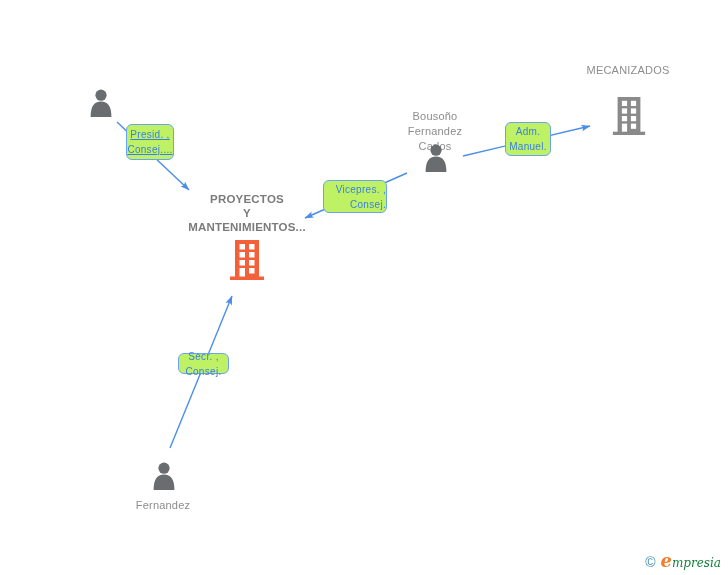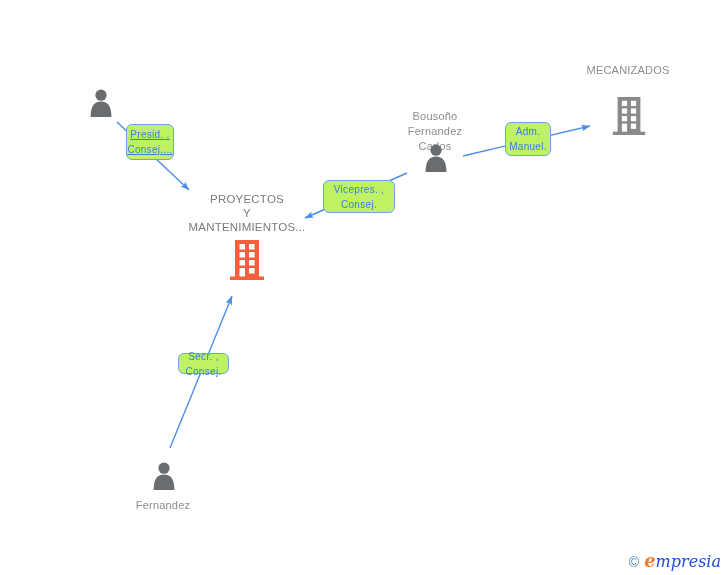--- a/index.html
+++ b/index.html
@@ -18,21 +18,21 @@
   .nlabel {
     position: absolute;
     text-align: center;
     color: #8d8d8d;
     font-size: 11px;
     line-height: 15px;
     letter-spacing: 0.2px;
   }
   .nlabel.main {
     color: #7b7b7b;
-    font-weight: normal;
+    font-weight: bold;
     font-size: 11.5px;
     line-height: 14px;
   }
   #lbl-granda      { left: 29px;  top: 48px;  width: 140px; }
   #lbl-bousono     { left: 365px; top: 89px;  width: 140px; margin-top: 20px; }
   #lbl-mecanizados { left: 553px; top: 63px;  width: 150px; }
   #lbl-proyectos   { left: 167px; top: 192px; width: 160px; }
   #lbl-gonzalez    { left: 93px;  top: 498px; width: 140px; }
 
   .icon { position: absolute; display: block; }
@@ -53,42 +53,42 @@
     color: #3b7fe0;
     font-size: 10px;
     display: flex;
     flex-direction: column;
     align-items: center;
     justify-content: center;
     line-height: 15px;
     letter-spacing: 0.3px;
   }
   #ebox-presid   { left: 126px; top: 124px; width: 48px; height: 36px; text-decoration: underline; }
-  #ebox-vicepres { left: 323px; top: 180px; width: 72px; height: 33px; }
+  #ebox-vicepres { left: 323px; top: 180px; width: 64px; height: 33px; align-items: flex-end; }
   #ebox-adm      { left: 505px; top: 122px; width: 46px; height: 34px; }
   #ebox-secr     { left: 178px; top: 353px; width: 51px; height: 21px; }
 
   #footer {
     position: absolute;
     right: 7px;
     bottom: 4px;
     display: flex;
     align-items: baseline;
     gap: 5px;
   }
   #footer .copy {
     color: #3f8aa8;
     font-size: 14px;
   }
   #footer .brand {
     font-family: "DejaVu Serif", serif;
     font-style: italic;
   }
   #footer .brand .b-initial { color: #ef7f2e; font-size: 18px; font-weight: bold; }
-  #footer .brand .b-rest    { color: #1d4ed8; font-size: 16px; }
+  #footer .brand .b-rest    { color: #15803d; font-size: 12px; }
 </style>
 </head>
 <body>
 
 <div id="canvas">
 
   <svg id="edges" width="728" height="575" viewBox="0 0 728 575">
     <defs>
       <marker id="arr" markerUnits="userSpaceOnUse" markerWidth="11" markerHeight="9" refX="9.5" refY="4" orient="auto">
         <path d="M0.5,0.5 L10,4 L0.5,7.5 C2.8,5.7 2.8,2.3 0.5,0.5 Z" fill="#4a8ee8"></path>

